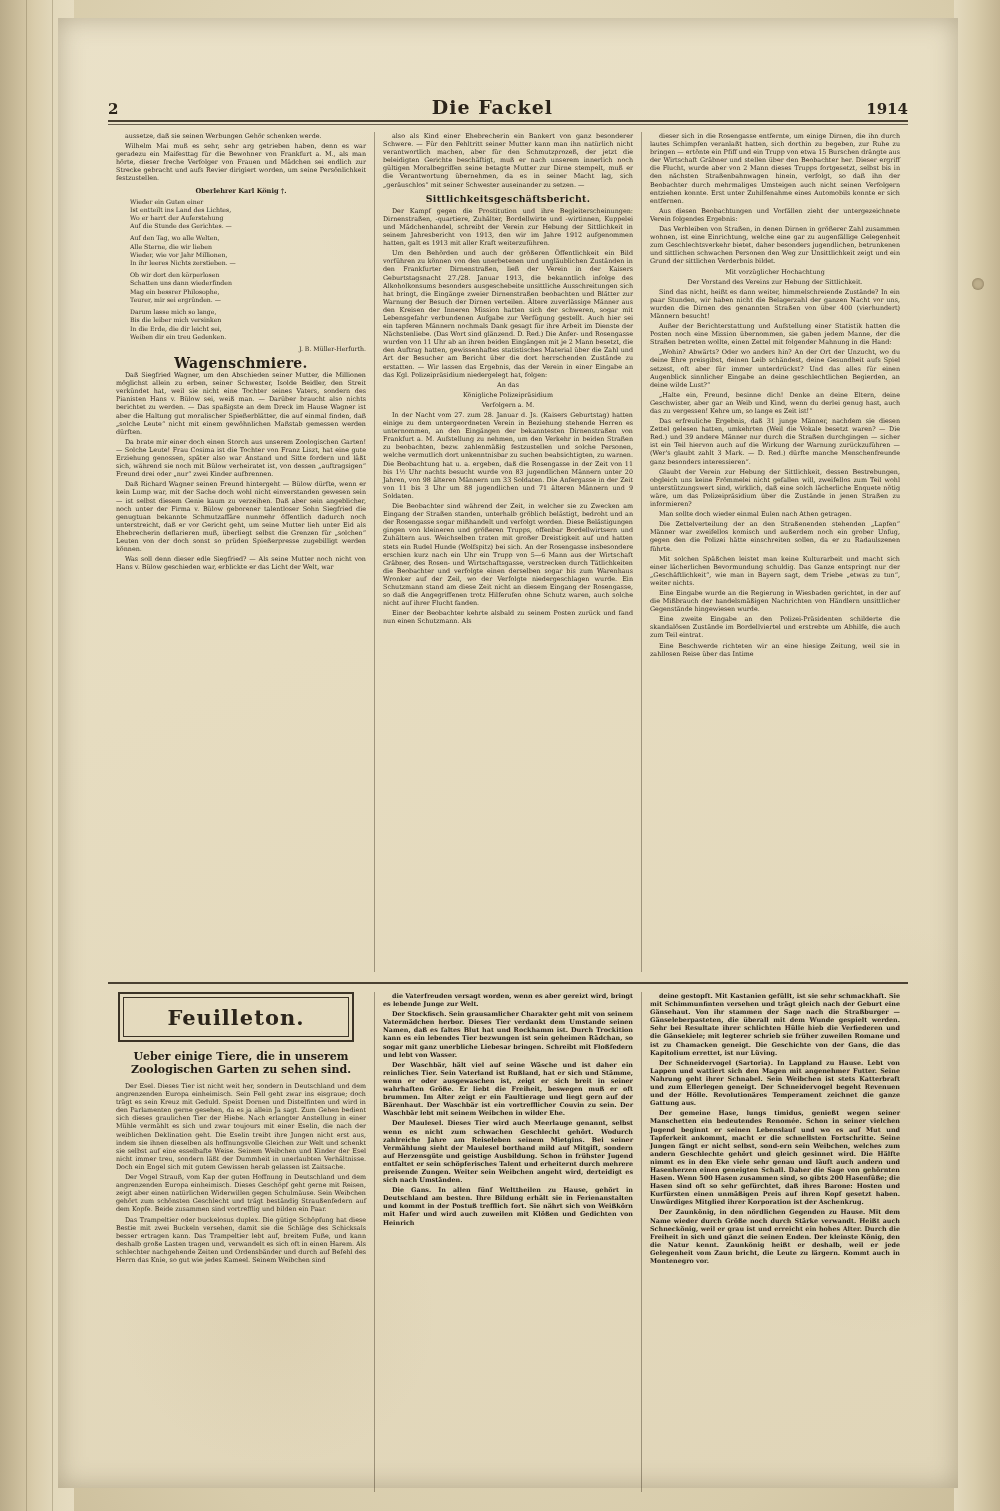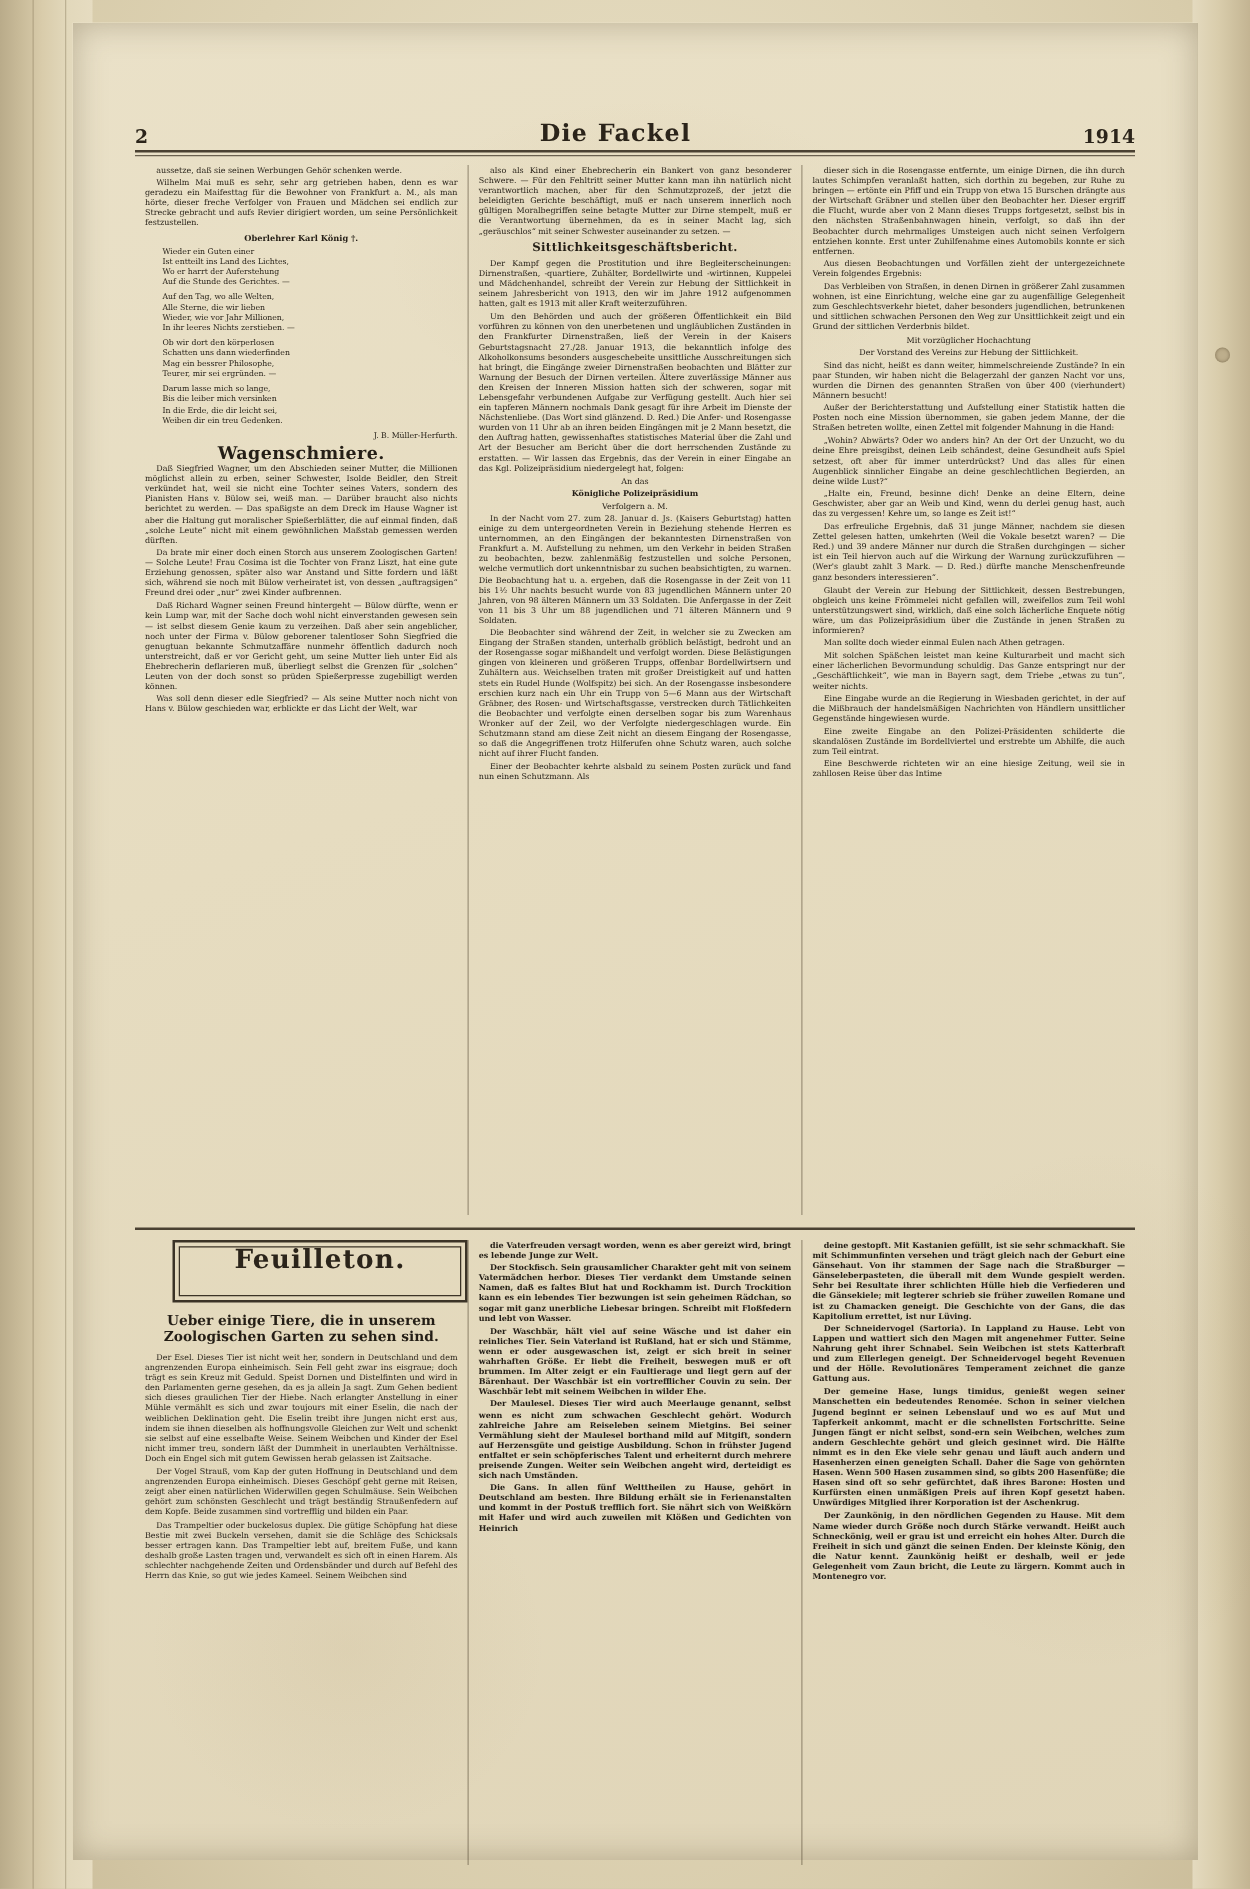--- a/index.html
+++ b/index.html
@@ -65,41 +65,40 @@
     width:252px;padding:0 8px;
     color:#241e16;
     font-size:6.4px;line-height:8.1px;
     text-align:justify;
     font-family:"DejaVu Serif", serif;
     position:relative;
   }
   .col + .col{border-left:1px solid rgba(70,60,40,.45);}
   p{margin:0 0 2px 0;text-indent:9px;}
   .center{text-align:center;text-indent:0;}
-  .bold{font-weight:bold;}
+  .bold{font-weight:normal;}
   h3.sec{
     text-align:center;font-size:14px;margin:6px 0 4px 0;
     font-weight:bold;letter-spacing:.3px;
   }
   h3.sec.small{font-size:9.4px;}
   .sign{text-align:right;font-size:6.2px;margin-top:2px;}
   .poem{font-size:6.2px;line-height:8.2px;margin:3px 0 4px 14px;text-indent:0;}
   .poem div{text-indent:0;}
   .hdr-small{font-weight:bold;text-align:center;font-size:6.6px;margin:4px 0 2px;text-indent:0;}
 
   
   .feu-rule{
     position:absolute;left:108px;top:982px;width:800px;height:2px;background:#4a4132;
   }
   .feuilleton-box{
     position:absolute;left:118px;top:992px;width:232px;height:46px;
     border:2px solid #3b3326;
-    display:flex;align-items:flex-start;justify-content:center;
+    display:flex;align-items:center;justify-content:center;
     background:transparent;
-    margin-left:20px;
   }
   .feuilleton-box:before{
     content:"";position:absolute;left:3px;top:3px;right:3px;bottom:3px;border:1px solid #3b3326;
   }
   .feu-title{
     font-size:21px;font-weight:bold;letter-spacing:1px;color:#2b241a;
     font-family:"DejaVu Serif",serif;position:relative;
   }
   .feu-cols{
     position:absolute;left:108px;top:992px;width:800px;height:500px;
@@ -206,20 +205,21 @@
       <p class="center">Mit vorzüglicher Hochachtung</p>
       <p class="center">Der Vorstand des Vereins zur Hebung der Sittlichkeit.</p>
 
       <p>Sind das nicht, heißt es dann weiter, himmelschreiende Zustände? In ein paar Stunden, wir haben nicht die Belagerzahl der ganzen Nacht vor uns, wurden die Dirnen des genannten Straßen von über 400 (vierhundert) Männern besucht!</p>
       <p>Außer der Berichterstattung und Aufstellung einer Statistik hatten die Posten noch eine Mission übernommen, sie gaben jedem Manne, der die Straßen betreten wollte, einen Zettel mit folgender Mahnung in die Hand:</p>
       <p>„Wohin? Abwärts? Oder wo anders hin? An der Ort der Unzucht, wo du deine Ehre preisgibst, deinen Leib schändest, deine Gesundheit aufs Spiel setzest, oft aber für immer unterdrückst? Und das alles für einen Augenblick sinnlicher Eingabe an deine geschlechtlichen Begierden, an deine wilde Lust?“</p>
       <p>„Halte ein, Freund, besinne dich! Denke an deine Eltern, deine Geschwister, aber gar an Weib und Kind, wenn du derlei genug hast, auch das zu vergessen! Kehre um, so lange es Zeit ist!“</p>
       <p>Das erfreuliche Ergebnis, daß 31 junge Männer, nachdem sie diesen Zettel gelesen hatten, umkehrten (Weil die Vokale besetzt waren? — Die Red.) und 39 andere Männer nur durch die Straßen durchgingen — sicher ist ein Teil hiervon auch auf die Wirkung der Warnung zurückzuführen — (Wer's glaubt zahlt 3 Mark. — D. Red.) dürfte manche Menschenfreunde ganz besonders interessieren“.</p>
       <p>Glaubt der Verein zur Hebung der Sittlichkeit, dessen Bestrebungen, obgleich uns keine Frömmelei nicht gefallen will, zweifellos zum Teil wohl unterstützungswert sind, wirklich, daß eine solch lächerliche Enquete nötig wäre, um das Polizeipräsidium über die Zustände in jenen Straßen zu informieren?</p>
       <p>Man sollte doch wieder einmal Eulen nach Athen getragen.</p>
+      <p>Die Zettelverteilung der an den Straßenenden stehenden „Lapfen“ Männer war zweifellos komisch und außerdem noch ein grober Unfug, gegen den die Polizei hätte einschreiten sollen, da er zu Radaulszenen führte.</p>
       <p>Mit solchen Späßchen leistet man keine Kulturarbeit und macht sich einer lächerlichen Bevormundung schuldig. Das Ganze entspringt nur der „Geschäftlichkeit“, wie man in Bayern sagt, dem Triebe „etwas zu tun“, weiter nichts.</p>
       <p>Eine Eingabe wurde an die Regierung in Wiesbaden gerichtet, in der auf die Mißbrauch der handelsmäßigen Nachrichten von Händlern unsittlicher Gegenstände hingewiesen wurde.</p>
       <p>Eine zweite Eingabe an den Polizei-Präsidenten schilderte die skandalösen Zustände im Bordellviertel und erstrebte um Abhilfe, die auch zum Teil eintrat.</p>
       <p>Eine Beschwerde richteten wir an eine hiesige Zeitung, weil sie in zahllosen Reise über das Intime</p>
       <p></p>
     </div>
   </div>
 
   <div class="feu-rule"></div>
 

